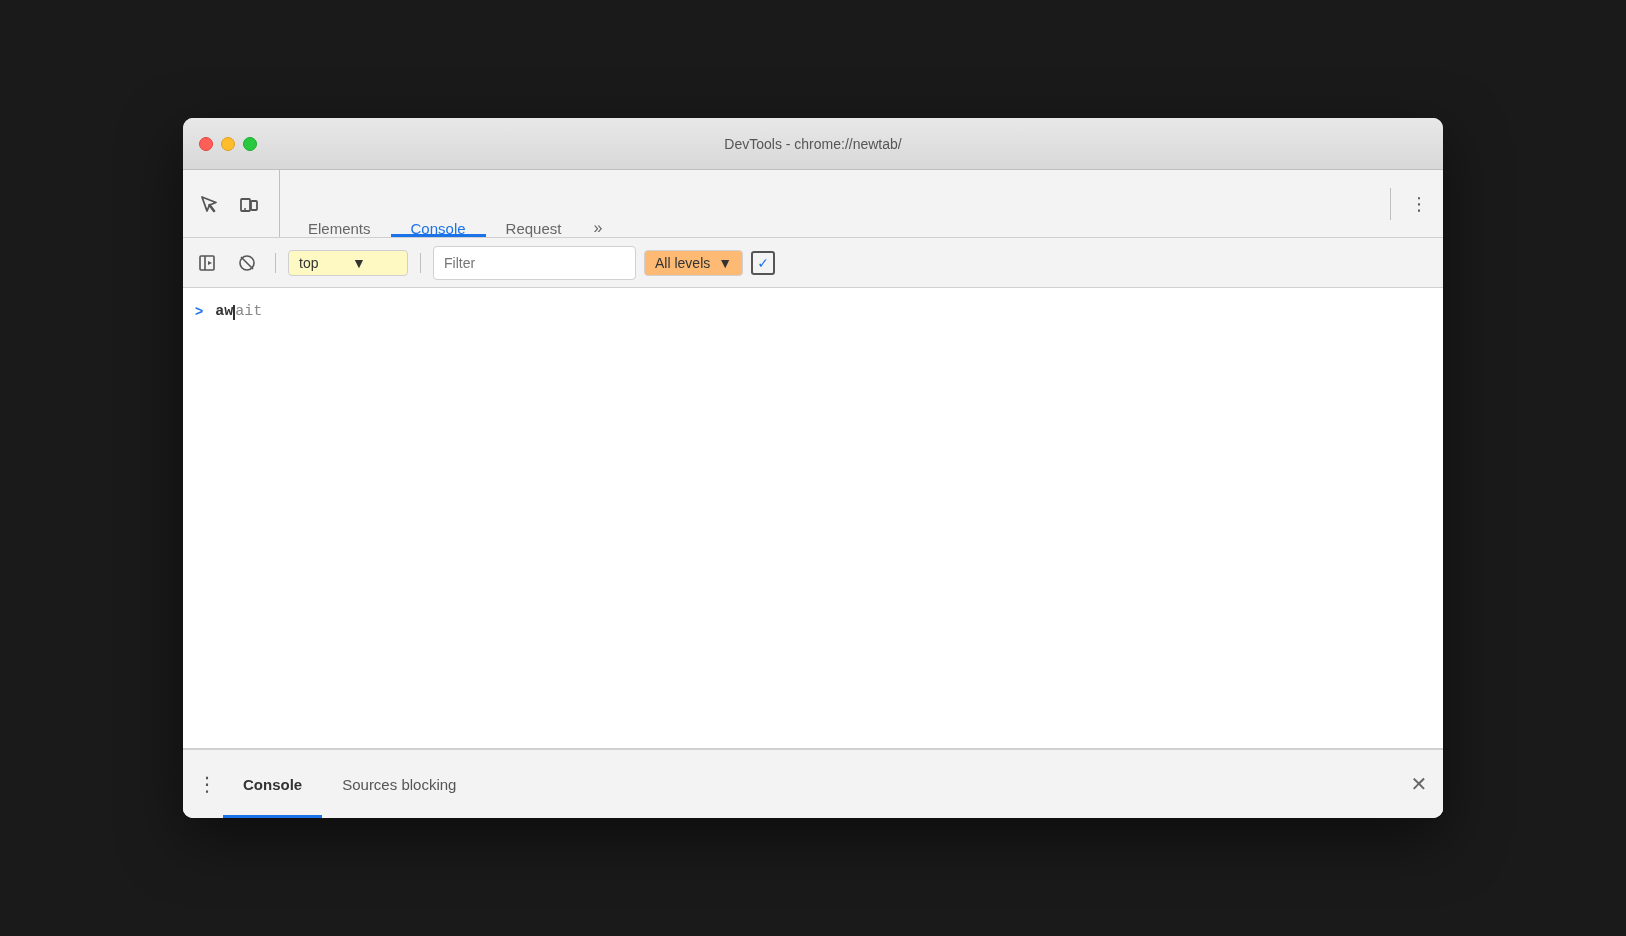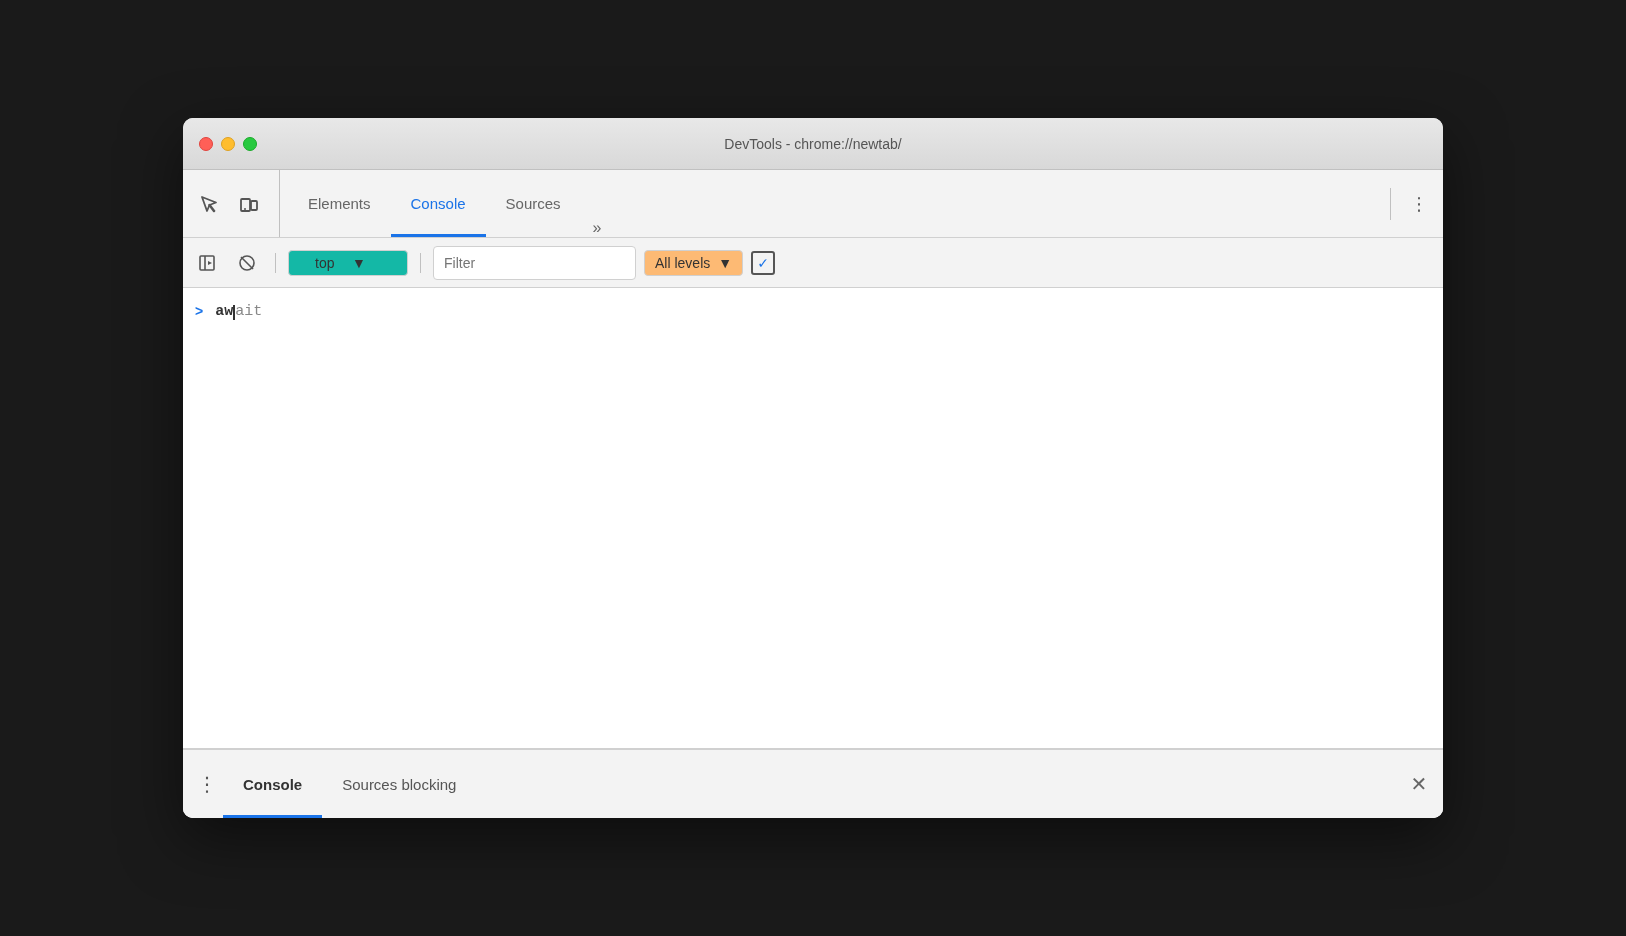--- a/index.html
+++ b/index.html
@@ -111,21 +111,21 @@
       display: flex;
       align-items: flex-end;
       height: 100%;
       flex: 1;
     }
 
     .main-tab {
       padding: 0 20px;
       height: 100%;
       display: flex;
-      align-items: center;
+      align-items: flex-end;
       font-size: 15px;
       color: #666;
       cursor: pointer;
       position: relative;
       white-space: nowrap;
     }
 
     .main-tab.active {
       color: #1a73e8;
       font-weight: 500;
@@ -199,24 +199,24 @@
     .divider-v {
       width: 1px;
       height: 20px;
       background: #c0c0c0;
       margin: 0 4px;
     }
 
     .context-selector {
       display: flex;
       align-items: center;
-      background: #14b8a6;
+      background: #fef9c3;
       border: 1px solid #d0d0d0;
       border-radius: 4px;
-      padding: 4px 26px;
+      padding: 4px 10px;
       font-size: 14px;
       color: #333;
       cursor: pointer;
       min-width: 120px;
       gap: 8px;
     }
 
     .context-selector span { flex: 1; }
 
     .filter-input {
@@ -414,21 +414,21 @@
       </div>
 
       <div class="main-tabs">
         <div class="main-tab">
           <span>Elements</span>
         </div>
         <div class="main-tab active">
           <span>Console</span>
         </div>
         <div class="main-tab">
-          <span>Sources</span>
+          <span>Request</span>
         </div>
         <div class="main-tab-more">
           <span>»</span>
         </div>
       </div>
 
       <div class="toolbar-end">
         <div class="kebab-icon">
           <span>⋮</span>
         </div>

